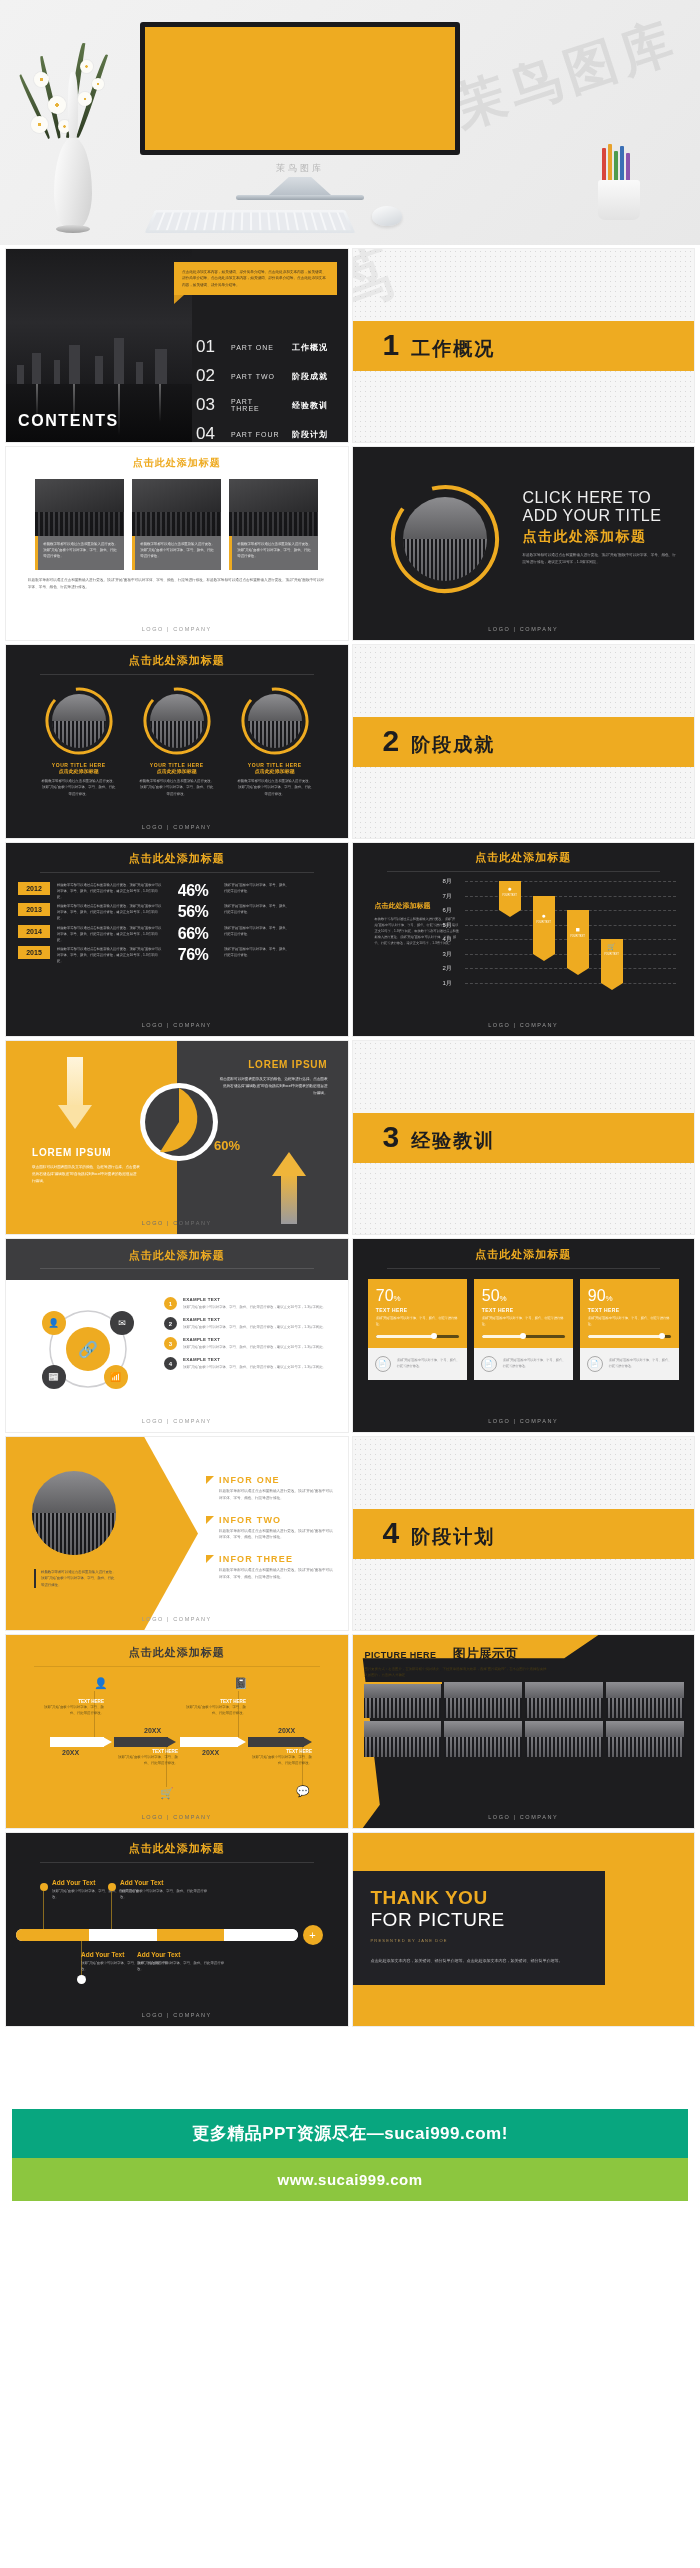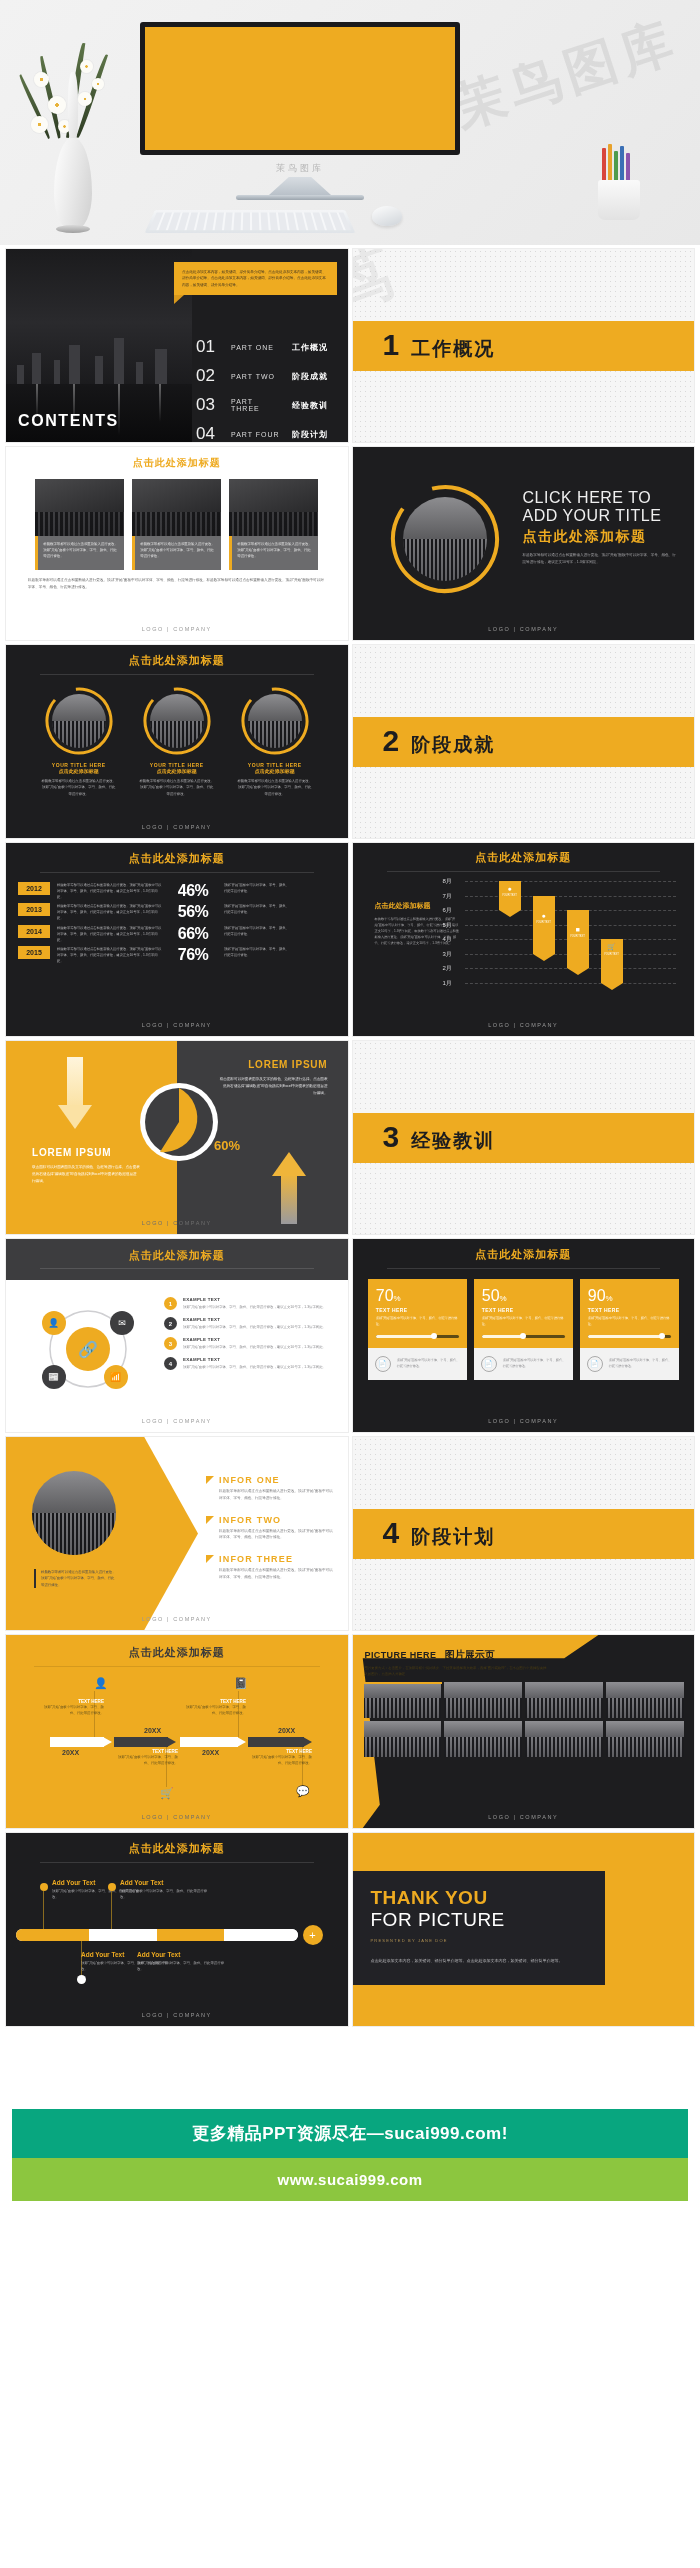--- a/index.html
+++ b/index.html
@@ -717,21 +717,21 @@
         <div style="position:absolute;left:296px;top:112px;width:1px;height:40px;background:rgba(0,0,0,.18);"></div>
         <div style="position:absolute;left:290px;top:150px;color:#3a3a3c;font-size:11px;">💬</div>
 
         <div class="logo dark-txt">LOGO  |  COMPANY</div>
       </div>
 
       <div class="slide yellow">
         <div style="position:absolute;inset:0;background:#1d1d1f;clip-path:polygon(100% 0,100% 100%,3% 100%,8% 88%,3% 12%,62% 12%,72% 0);"></div>
         <div style="position:absolute;left:12px;top:9px;">
           <span style="color:#1d1d1f;font-size:9px;font-weight:700;letter-spacing:.4px;">PICTURE HERE</span>
-          <span style="color:#1d1d1f;font-size:10px;font-weight:700;margin-left:4px;">图片展示页</span>
+          <span style="color:#1d1d1f;font-size:13px;font-weight:700;margin-left:12px;">图片展示页</span>
           <div style="width:182px;color:#4a3c12;font-size:3.4px;line-height:1.9;margin-top:3px;">图片更换方式：右击图片，在顶部导航中找到填充。下拉菜单选择填充效果，选择“图片或纹理”，在本台图片中选择想要插入的图片，点击插入并确定。</div>
         </div>
         <div style="position:absolute;left:10px;top:47px;right:10px;">
           <div class="gal">
             <div class="g"></div>
             <div class="g"></div>
             <div class="g"></div>
             <div class="g"></div>
             <div class="g"></div>
             <div class="g"></div>

